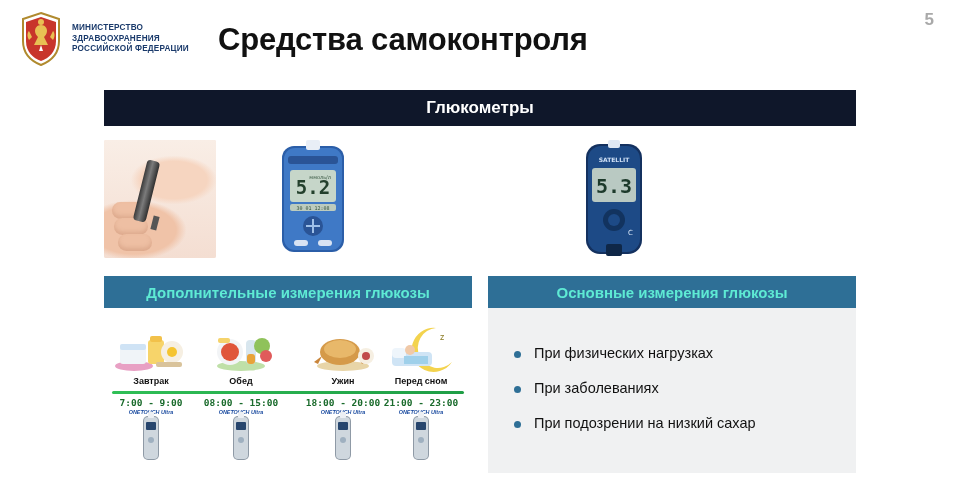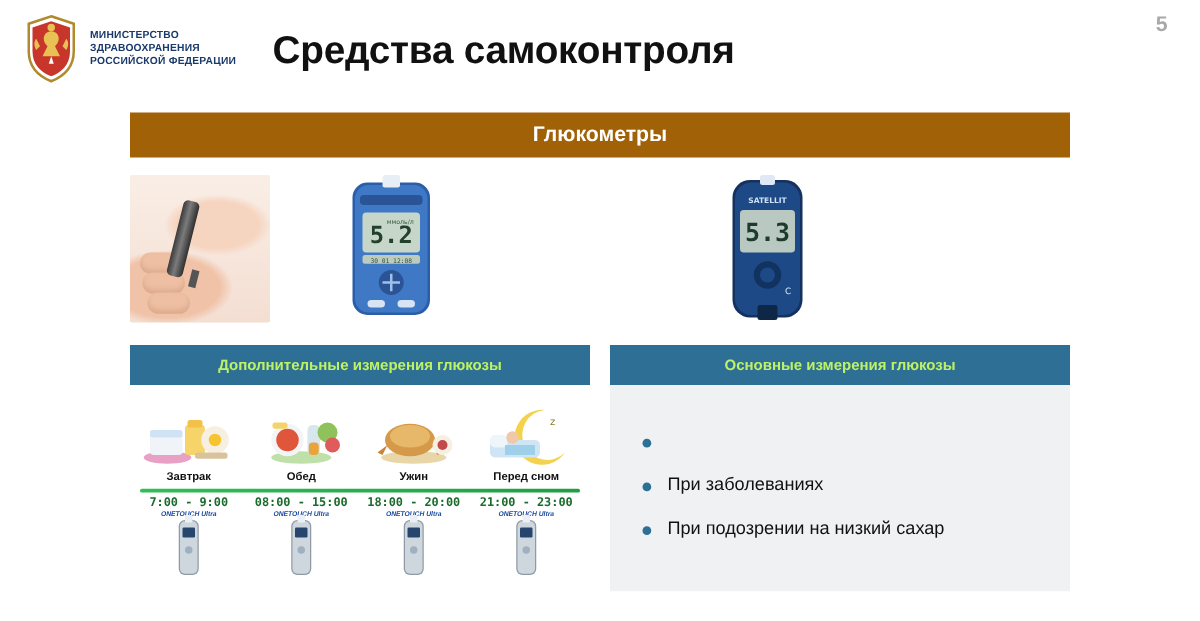--- a/index.html
+++ b/index.html
@@ -67,21 +67,21 @@
     color: #a9a9a9;
   }
 
   
   .green-banner {
     position: absolute;
     left: 104px;
     top: 90px;
     width: 752px;
     height: 36px;
-    background: #a16207;
+    background: #0f172a;
     display: flex;
     align-items: center;
     justify-content: center;
   }
   .green-banner-text {
     color: #ffffff;
     font-size: 17px;
     font-weight: bold;
   }
 
@@ -160,22 +160,22 @@
     left: 104px;
     top: 276px;
     width: 368px;
   }
   .blue-bar.right {
     left: 488px;
     top: 276px;
     width: 368px;
   }
   .blue-bar-text {
-    color: #bef264;
-    font-size: 12px;
+    color: #5eead4;
+    font-size: 15px;
     font-weight: bold;
     width: 100%;
     text-align: center;
   }
 
   
   .left-panel {
     position: absolute;
     left: 104px;
     top: 308px;
@@ -416,21 +416,21 @@
       <svg width="26" height="52" viewBox="0 0 26 52">
         <rect x="5" y="4" width="16" height="44" rx="5" fill="#8f9aa6"></rect>
         <rect x="6" y="5" width="14" height="42" rx="4" fill="#cfd7de"></rect>
         <rect x="8" y="10" width="10" height="8" rx="1" fill="#27466e"></rect>
         <circle cx="13" cy="28" r="3" fill="#9fb0c0"></circle>
         <rect x="10" y="0" width="6" height="6" rx="1" fill="#eceff3"></rect>
       </svg>
     </div>
   </div>
 
-  <div class="meal-col" style="left:184px;">
+  <div class="meal-col" style="left:196px;">
     <div class="meal-icon">
       <svg width="74" height="50" viewBox="0 0 74 50">
         <ellipse cx="37" cy="44" rx="26" ry="5" fill="#e8d5a8"></ellipse>
         <ellipse cx="34" cy="30" rx="20" ry="13" fill="#d59a49"></ellipse>
         <ellipse cx="34" cy="27" rx="16" ry="9" fill="#e8b86a"></ellipse>
         <path d="M16 34 l-8 6 l4 2 z" fill="#c9853a"></path>
         <path d="M52 34 l8 6 l-4 2 z" fill="#c9853a"></path>
         <circle cx="60" cy="34" r="8" fill="#f6efe2"></circle>
         <circle cx="60" cy="34" r="4" fill="#c14a4a"></circle>
       </svg>
@@ -471,20 +471,21 @@
         <circle cx="13" cy="28" r="3" fill="#9fb0c0"></circle>
         <rect x="10" y="0" width="6" height="6" rx="1" fill="#eceff3"></rect>
       </svg>
     </div>
   </div>
 </div>
 
 <div class="right-panel">
   <div class="bullet bullet-0">
     <span class="bullet-dot"></span>
+    <span class="bullet-text">При физических нагрузках</span>
   </div>
   <div class="bullet bullet-2">
     <span class="bullet-dot"></span>
     <span class="bullet-text">При подозрении на низкий сахар</span>
   </div>
   <div class="bullet bullet-1">
     <span class="bullet-dot"></span>
     <span class="bullet-text">При заболеваниях</span>
   </div>
 </div>

